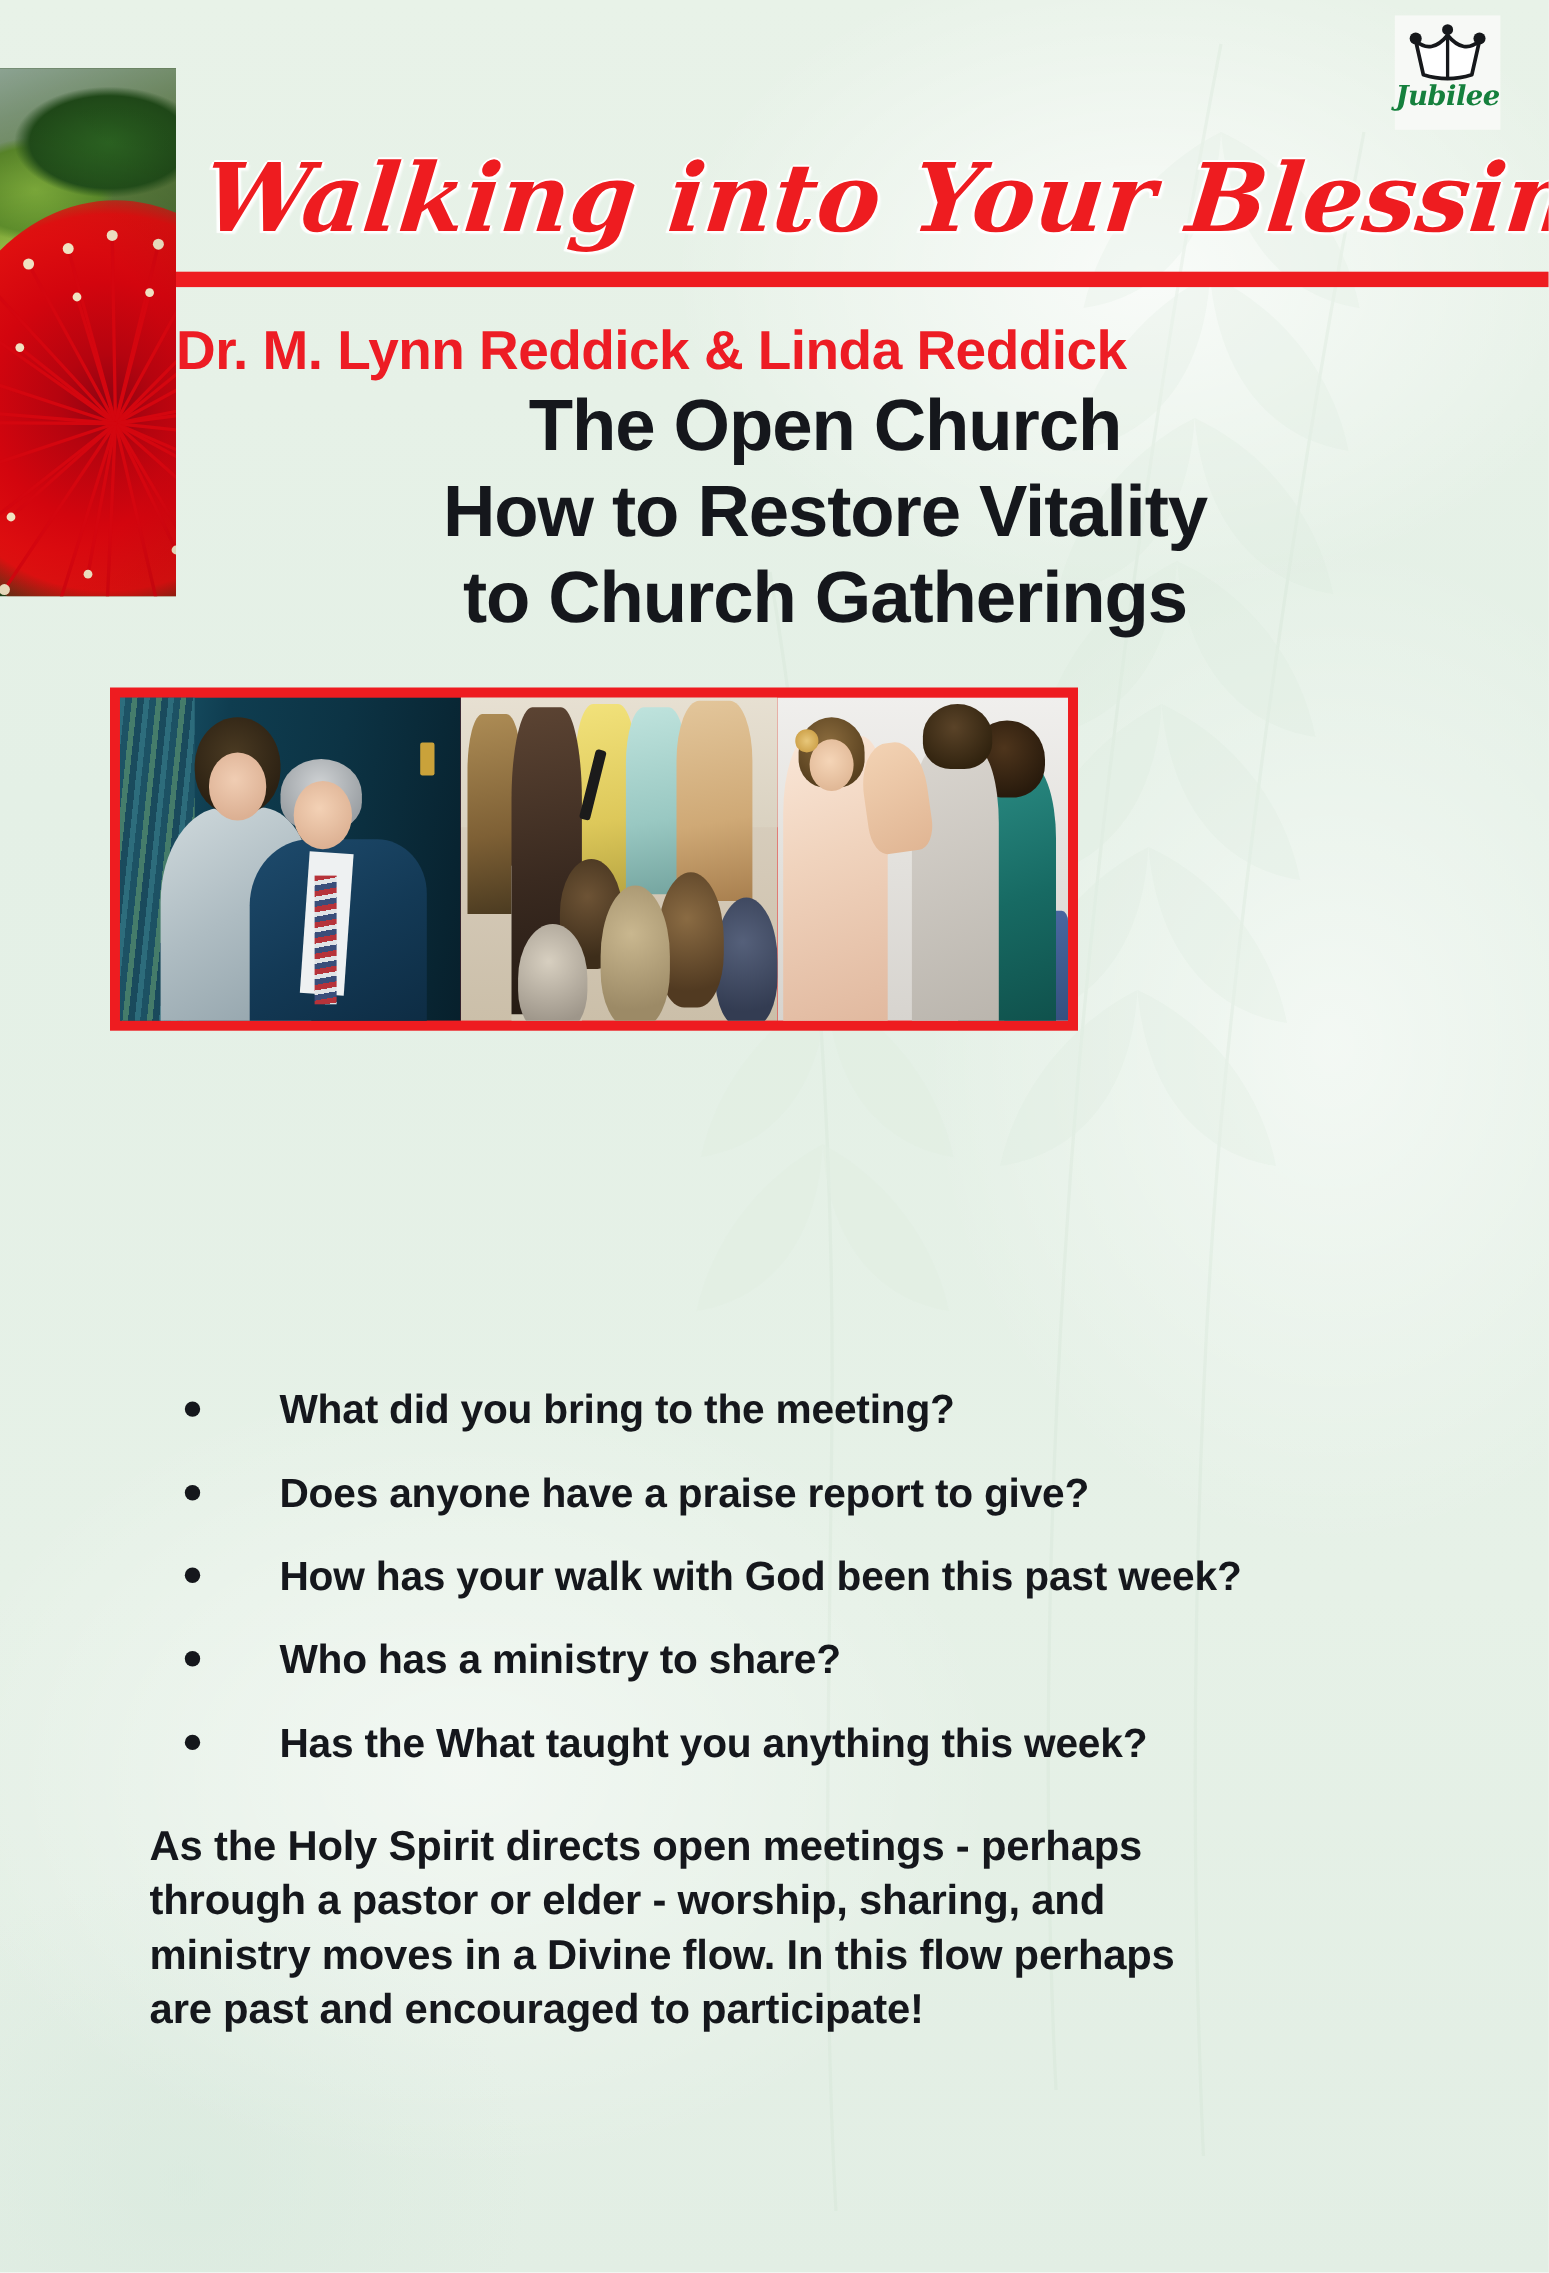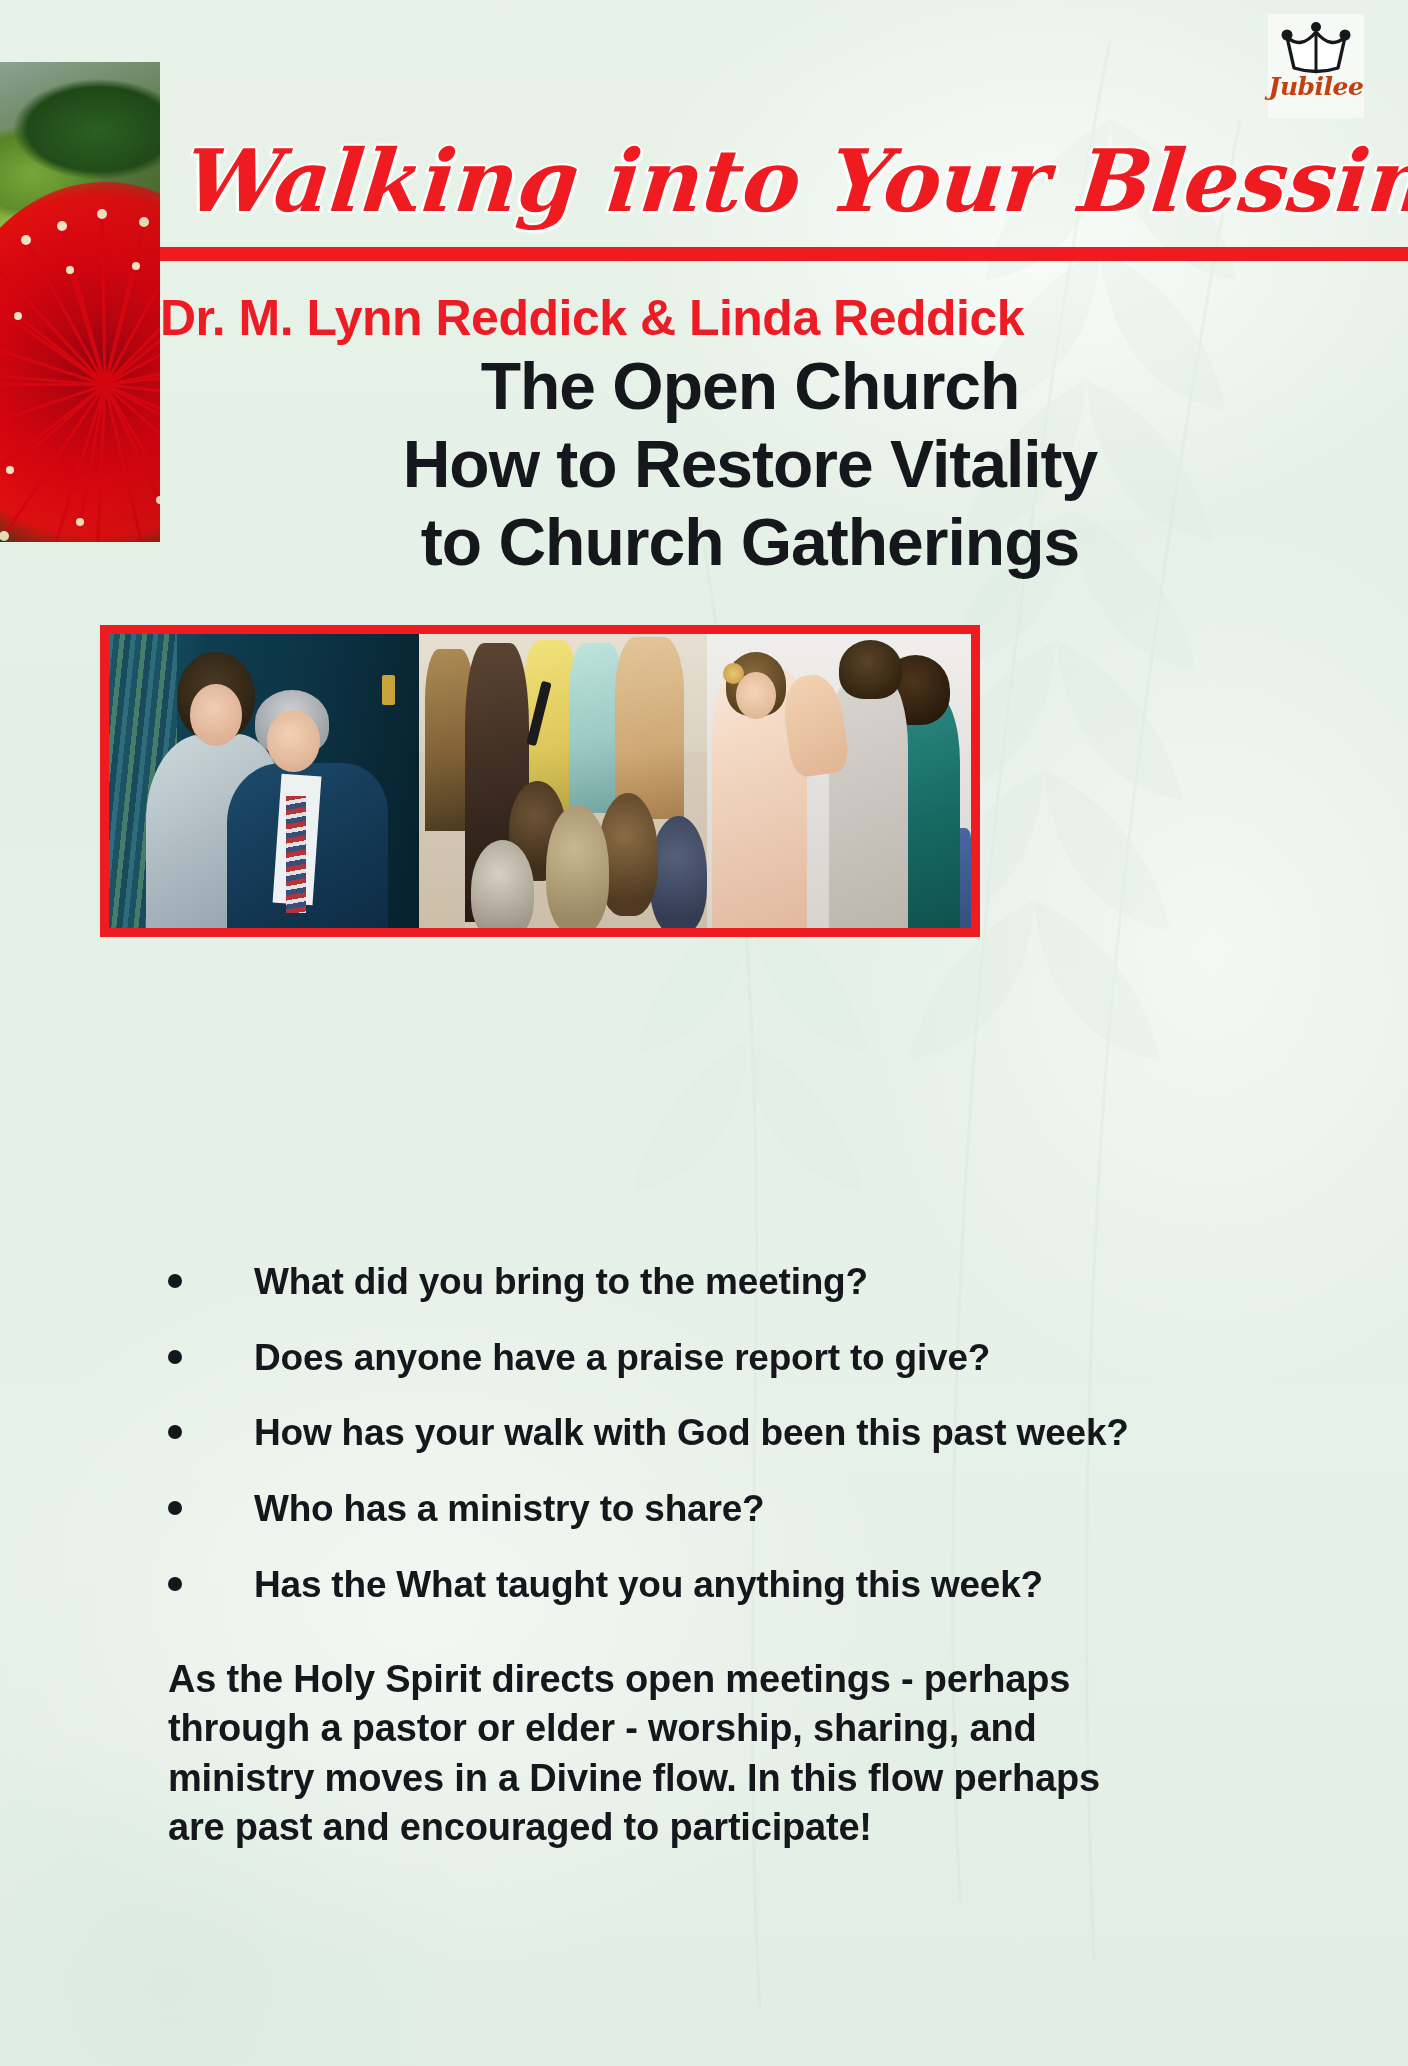--- a/index.html
+++ b/index.html
@@ -95,21 +95,21 @@
     padding-top: 6px;
     box-sizing: border-box;
   }
   .logo .crown { width: 74px; height: 56px; }
   .logo .crown svg { width:100%; height:100%; display:block; }
   .logo .word {
     font-family: "DejaVu Serif", serif;
     font-style: italic;
     font-weight: 700;
     font-size: 25px;
-    color: #c2410c;
+    color: #15803d;
     letter-spacing: -0.5px;
     margin-top: -4px;
   }
 
   
   .script-title {
     position: absolute;
     left: 186px;
     top: 138px;
     width: 1150px;
@@ -279,21 +279,20 @@
     position: absolute;
     left: 136px;
     top: 1655px;
     width: 1180px;
     font-family: "Liberation Sans", sans-serif;
     font-weight: 700;
     font-size: 38px;
     line-height: 1.30;
     color: #15171c;
     letter-spacing: -0.2px;
-    margin-left: 32px;
   }
   .para .pl { display: block; white-space: nowrap; }
 </style>
 </head>
 <body>
 
 <div class="poster">
 
   <div class="bg-base"></div>
   <div class="bg-wash"></div>

